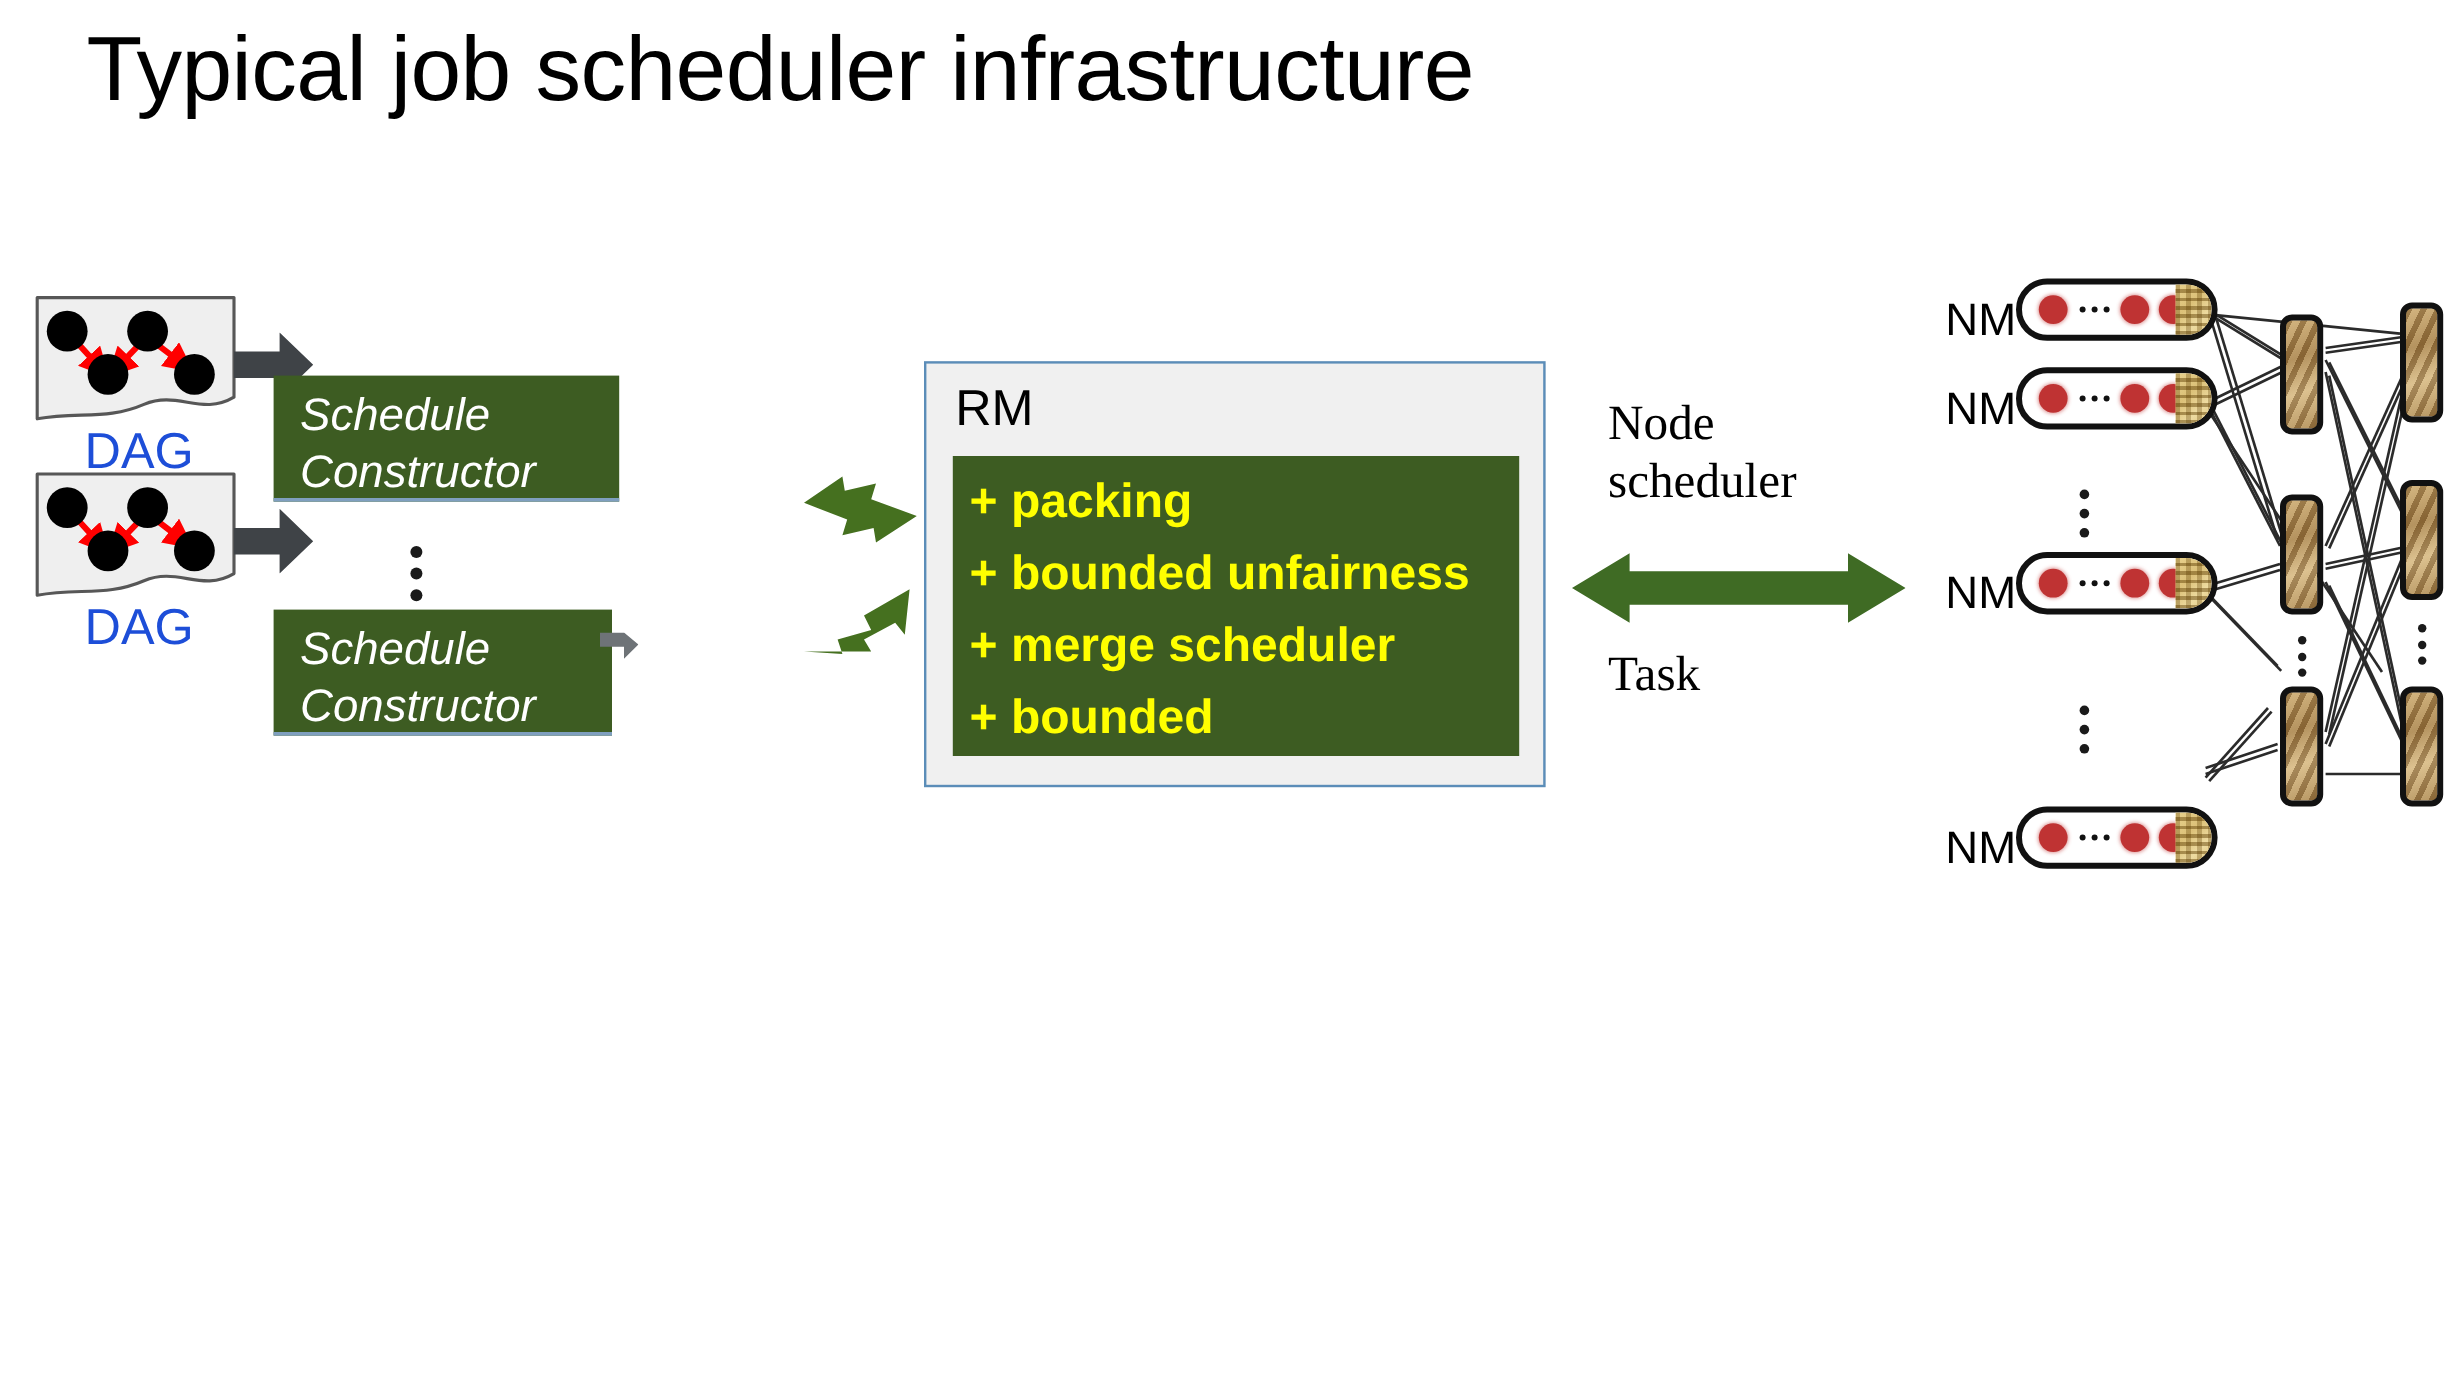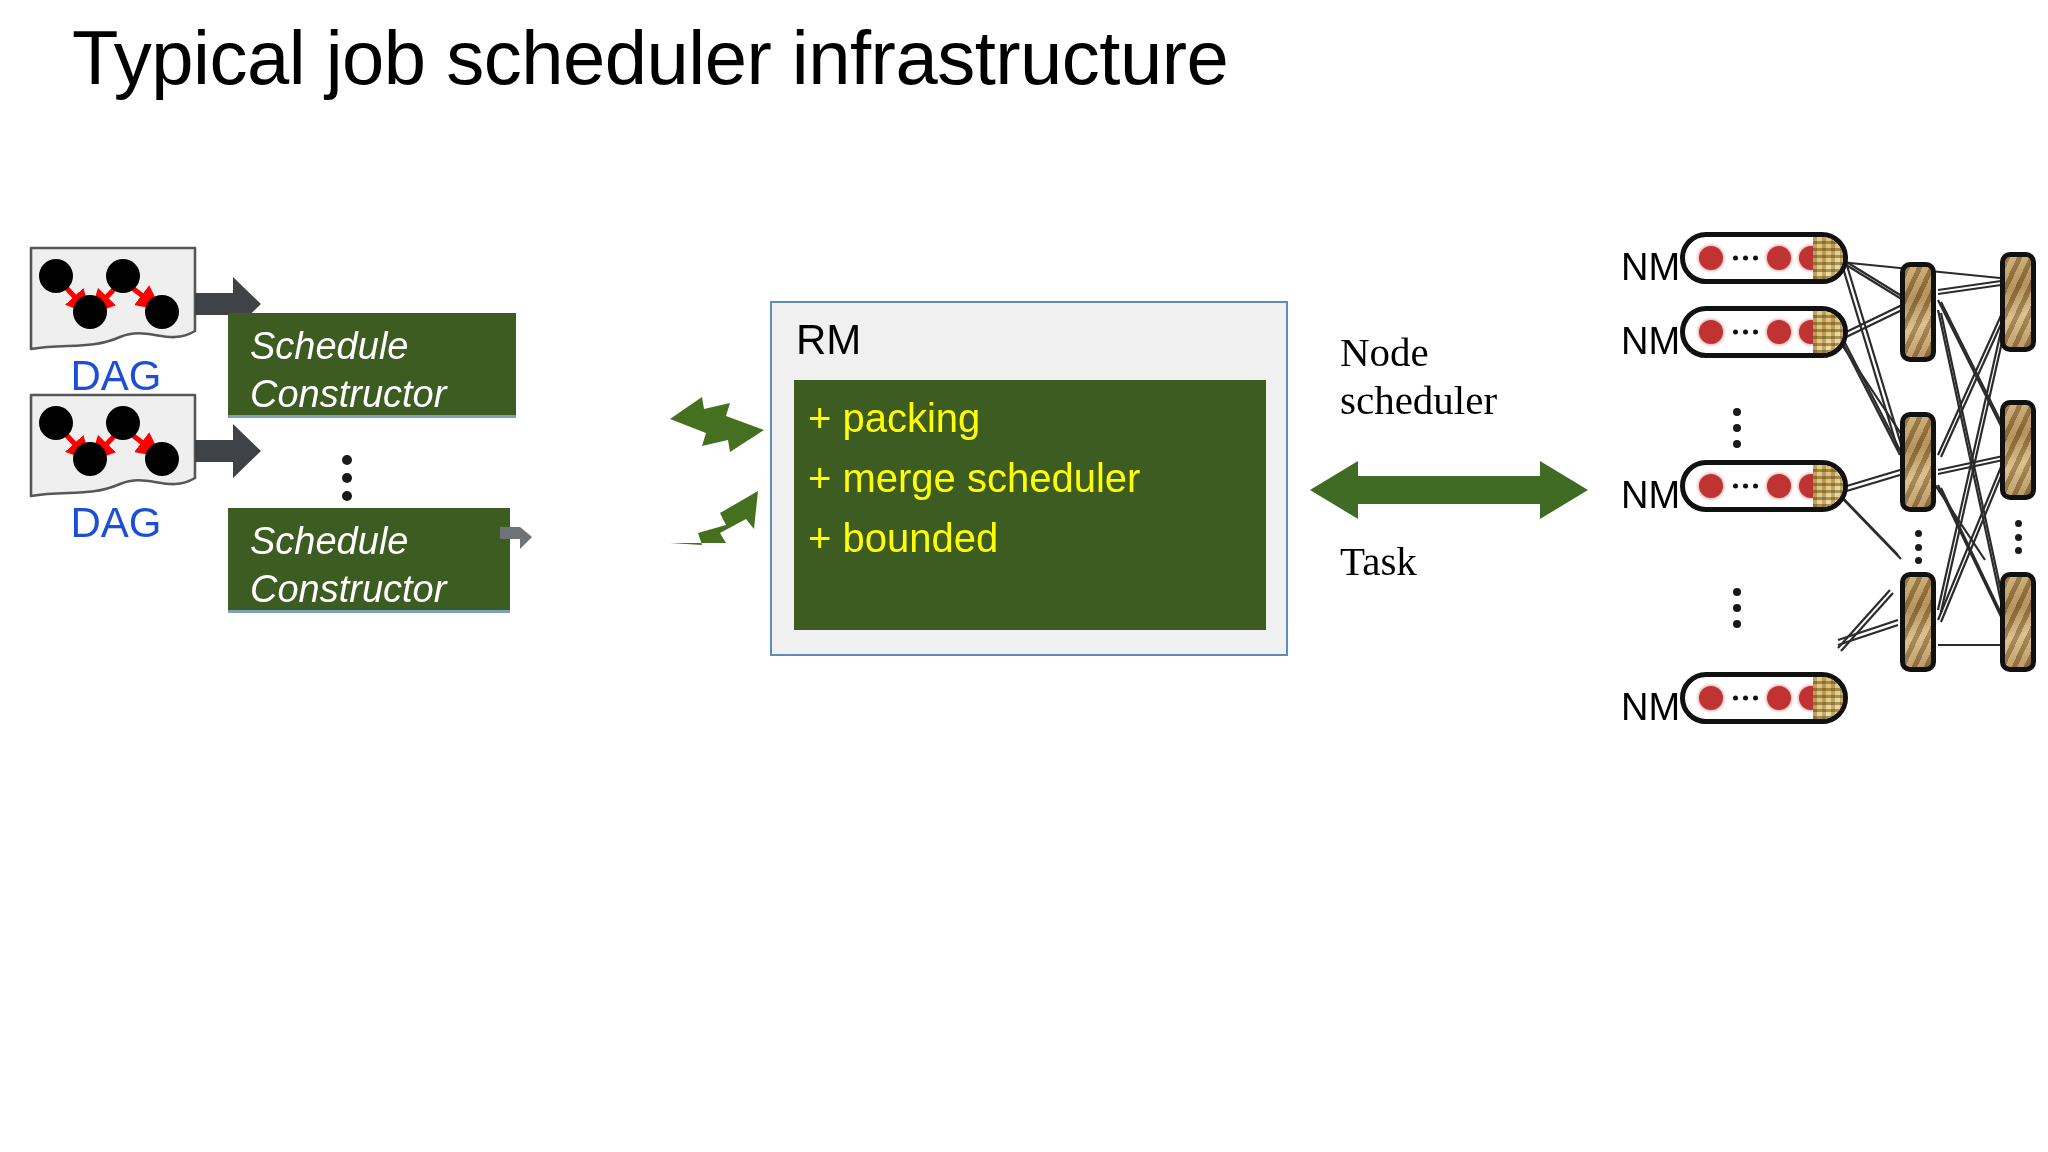--- a/index.html
+++ b/index.html
@@ -106,20 +106,21 @@
   }
   #rm-inner {
     position: absolute;
     left: 22px;
     top: 77px;
     width: 472px;
     height: 250px;
     background: #3d5c22;
     box-sizing: border-box;
     padding: 8px 0 0 14px;
+    font-weight: bold;
   }
   .rm-feature {
     color: #ffff00;
     font-size: 40px;
     line-height: 60px;
     white-space: nowrap;
   }
 
   
   #big-arrow { position: absolute; left: 1310px; top: 455px; }
@@ -273,20 +274,21 @@
     <path d="M2 24 L34 2 L36 14 L62 8 L58 21 L96 35 L62 57 L60 45 L34 51 L38 38 Z" fill="#45701f"></path>
   </svg>
   <svg class="green-diag" style="left:668px; top:485px;" width="98" height="62" viewBox="0 0 98 62">
     <path d="M2 58 L34 60 L30 48 L58 40 L52 28 L90 6 L86 44 L78 34 L52 48 L58 58 Z" fill="#45701f"></path>
   </svg>
 
   <div id="rm-panel">
     <div id="rm-label">RM</div>
     <div id="rm-inner">
       <div class="rm-feature">+ packing</div>
+      <div class="rm-feature">+ bounded unfairness</div>
       <div class="rm-feature">+ merge scheduler</div>
       <div class="rm-feature">+ bounded</div>
     </div>
   </div>
 
   <div class="side-label" style="left:1340px; top:328px;">
     <div>Node</div>
     <div>scheduler</div>
   </div>
 

